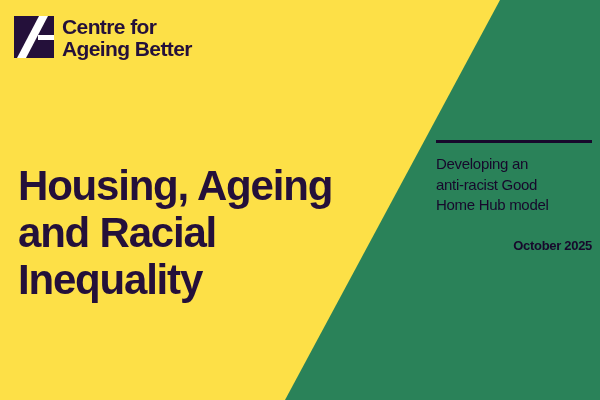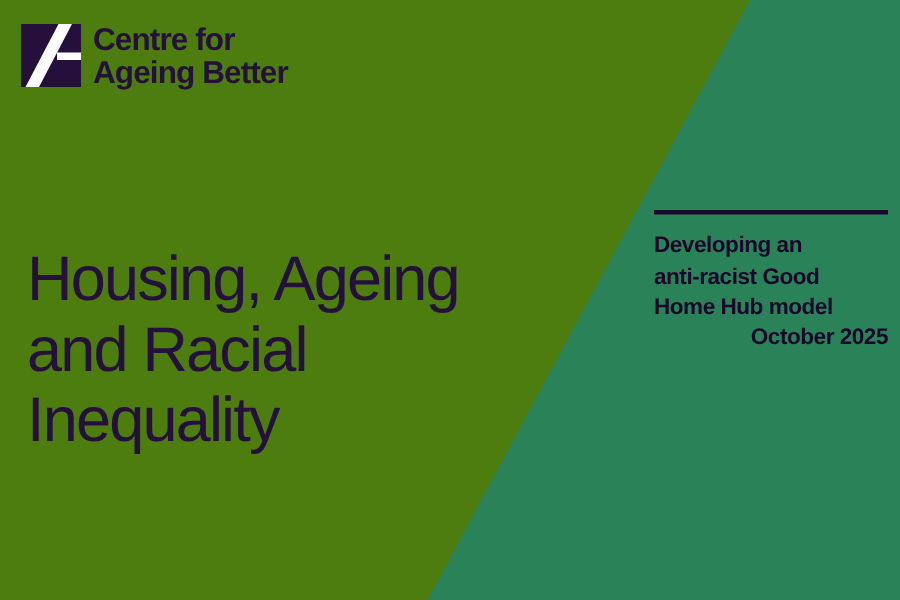--- a/index.html
+++ b/index.html
@@ -6,21 +6,21 @@
   html, body {
     margin: 0;
     padding: 0;
     background: #ffffff;
   }
   #cover {
     position: relative;
     width: 600px;
     height: 400px;
     overflow: hidden;
-    background: #4d7c0f;
+    background: #fde047;
     font-family: "Liberation Sans", sans-serif;
     -webkit-font-smoothing: antialiased;
   }
 
   
   #green-panel {
     position: absolute;
     inset: 0;
     background: #2a8259;
     clip-path: polygon(500px 0px, 600px 0px, 600px 400px, 285px 400px);
@@ -80,21 +80,21 @@
   }
 
   
   #main-title {
     position: absolute;
     left: 18px;
     top: 134px;
     width: 370px;
     color: #24103a;
     font-size: 42px;
-    font-weight: 400;
+    font-weight: 700;
     line-height: 1.12;
     letter-spacing: -1.2px;
     white-space: pre-line;
     z-index: 2;
   }
 
   
   #panel-content {
     position: absolute;
     right: 8px;
@@ -104,31 +104,32 @@
   }
   #panel-rule {
     width: 100%;
     height: 3px;
     background: #17082b;
     margin-bottom: 11px;
   }
   #panel-subtitle {
     color: #17082b;
     font-size: 15px;
-    font-weight: 700;
+    font-weight: 400;
     line-height: 1.38;
     letter-spacing: -0.3px;
     white-space: pre-line;
   }
   #panel-date {
     color: #17082b;
-    font-size: 15px;
+    font-size: 13px;
     font-weight: 700;
     letter-spacing: -0.3px;
     text-align: right;
+    margin-top: 22px;
   }
 </style>
 </head>
 <body>
 
 <div id="cover">
 
   <div id="green-panel"></div>
 
   <div id="logo-bar">

